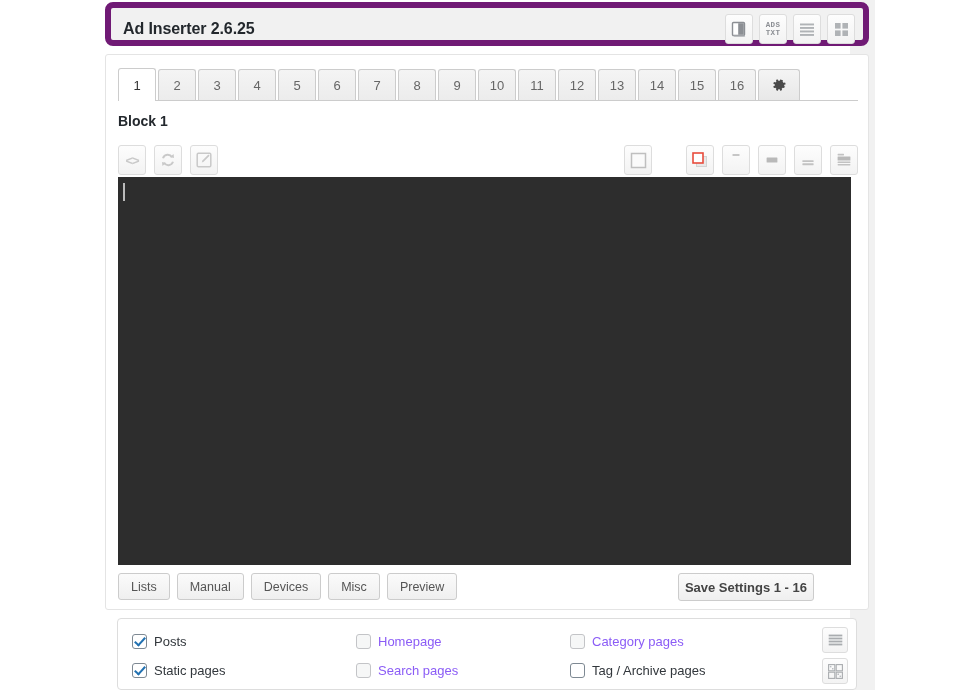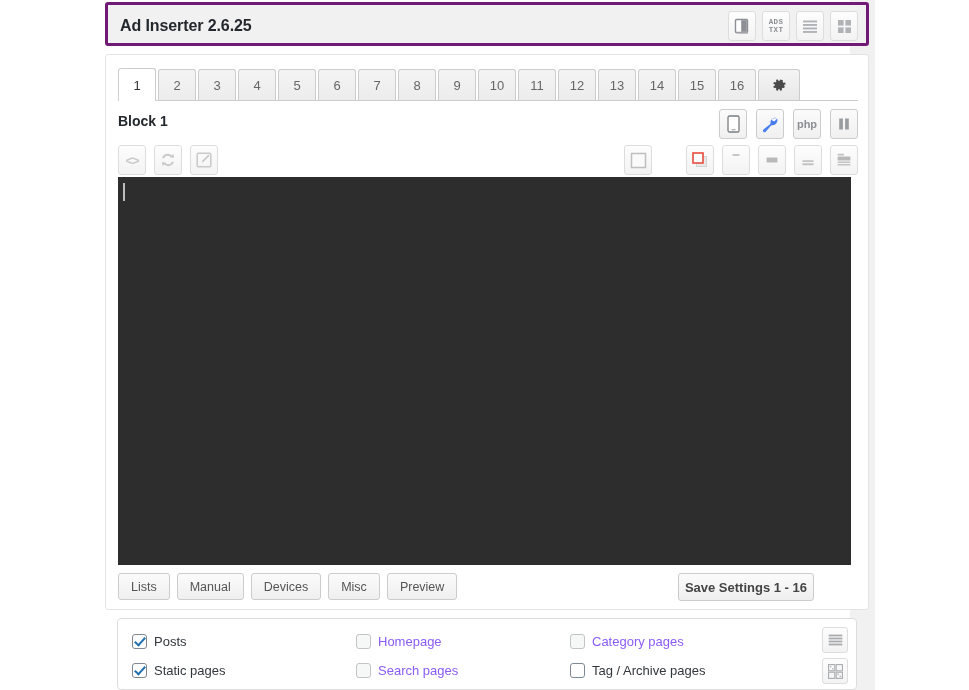--- a/index.html
+++ b/index.html
@@ -36,22 +36,22 @@
   }
 
   
   .header-panel {
     position: absolute;
     left: 0;
     top: 2px;
     width: 764px;
     height: 44px;
     background: #f1f1f1;
-    border: 3px solid #701a75;
-    border-radius: 3px;
+    border: 6px solid #701a75;
+    border-radius: 8px;
     box-sizing: border-box;
   }
   .header-title {
     position: absolute;
     left: 12px;
     top: 12px;
     font-size: 16px;
     font-weight: bold;
     color: #23282d;
     letter-spacing: -0.1px;
@@ -409,47 +409,20 @@
           <svg class="ico" width="15" height="15" viewBox="0 0 16 16">
             <path fill="#4a4a4a" d="M8 5.2A2.8 2.8 0 1 0 8 10.8 2.8 2.8 0 0 0 8 5.2Zm0 4.3A1.5 1.5 0 1 1 8 6.5a1.5 1.5 0 0 1 0 3Z"></path>
             <path fill="#4a4a4a" d="M14.2 9.1l-1.2-.3a5 5 0 0 0 0-1.6l1.2-.3a.4.4 0 0 0 .3-.5l-.4-1.3a.4.4 0 0 0-.5-.3l-1.2.4a5 5 0 0 0-1.1-1.1l.4-1.2a.4.4 0 0 0-.3-.5L9.1 1.5a.4.4 0 0 0-.5.3l-.3 1.2a5 5 0 0 0-1.6 0l-.3-1.2a.4.4 0 0 0-.5-.3l-1.3.4a.4.4 0 0 0-.3.5l.4 1.2a5 5 0 0 0-1.1 1.1l-1.2-.4a.4.4 0 0 0-.5.3l-.4 1.3a.4.4 0 0 0 .3.5l1.2.3a5 5 0 0 0 0 1.6l-1.2.3a.4.4 0 0 0-.3.5l.4 1.3a.4.4 0 0 0 .5.3l1.2-.4a5 5 0 0 0 1.1 1.1l-.4 1.2a.4.4 0 0 0 .3.5l1.3.4a.4.4 0 0 0 .5-.3l.3-1.2a5 5 0 0 0 1.6 0l.3 1.2a.4.4 0 0 0 .5.3l1.3-.4a.4.4 0 0 0 .3-.5l-.4-1.2a5 5 0 0 0 1.1-1.1l1.2.4a.4.4 0 0 0 .5-.3l.4-1.3a.4.4 0 0 0-.3-.5Z"></path>
           </svg>
         </div>
       </div>
 
       <div class="block-row">
         <div class="block-title">Block 1</div>
 
-        <div class="block-row-icons">
-
-          <div class="sqbtn">
-            <svg class="ico" width="13" height="18" viewBox="0 0 13 18">
-              <rect x="1" y="1" width="11" height="16" rx="1.6" fill="#ffffff" stroke="#7a7d80" stroke-width="1.3"></rect>
-              <rect x="4.4" y="14.2" width="4.2" height="1.1" rx="0.5" fill="#9a9da0"></rect>
-            </svg>
-          </div>
-
-          <div class="sqbtn">
-            <svg class="ico" width="18" height="18" viewBox="0 0 18 18">
-              <path fill="#4a7ef0" d="M16.0 3.0a5.0 5.0 0 0 0-6.6 5.9l-7.0 5.6a1.6 1.6 0 0 0 2.1 2.4l5.9-6.7a5.0 5.0 0 0 0 5.8-6.6l-2.7 2.7-2.2-.5-.5-2.2Z"></path>
-            </svg>
-          </div>
-
-          <div class="sqbtn">
-            <span class="php-text">php</span>
-          </div>
-
-          <div class="sqbtn">
-            <svg class="ico" width="14" height="14" viewBox="0 0 14 14">
-              <rect x="2.2" y="1.5" width="3.7" height="11" fill="#9a9da0"></rect>
-              <rect x="8.1" y="1.5" width="3.7" height="11" fill="#9a9da0"></rect>
-            </svg>
-          </div>
-
-        </div>
       </div>
 
       <div class="toolbar-row">
 
         <div class="toolbar-left">
           <div class="sqbtn light">
             <span class="code-text">&lt;&gt;</span>
           </div>
           <div class="sqbtn light">
             <svg class="ico" width="16" height="16" viewBox="0 0 16 16">

